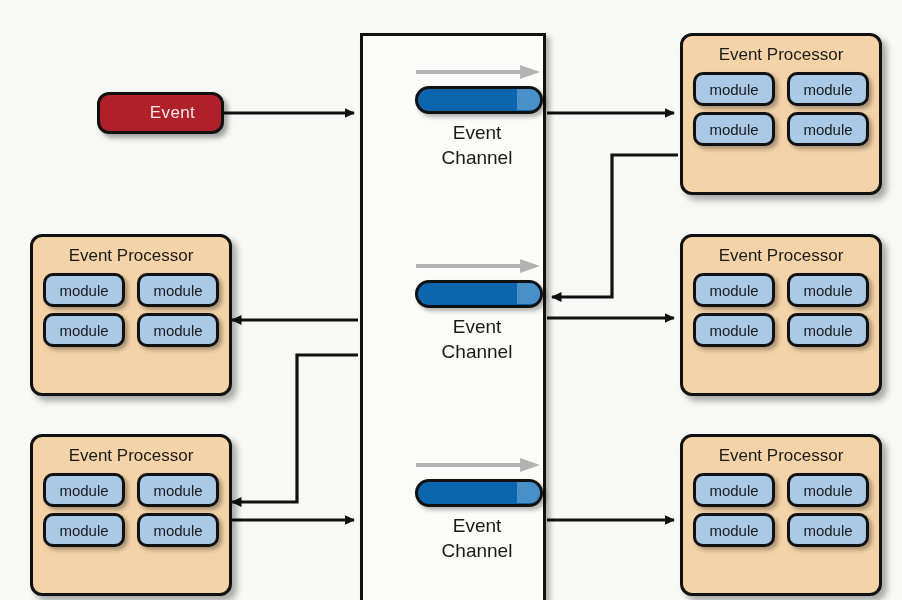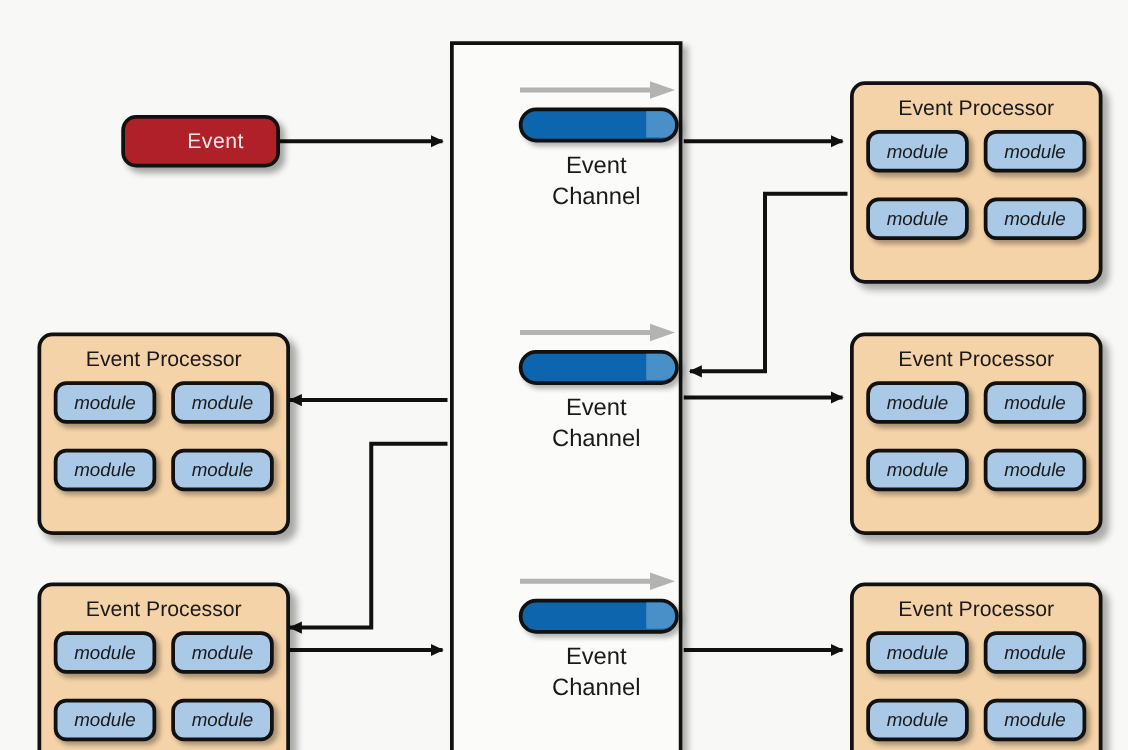--- a/index.html
+++ b/index.html
@@ -64,33 +64,31 @@
   }
 
   
   .processor{
     background:#f5d3a8;
     border:3px solid #111;
     border-radius:12px;
     box-shadow:5px 5px 6px rgba(0,0,0,.32);
     box-sizing:border-box;
     padding:7px 10px 10px;
-    margin-top:32px;
   }
   .proc-title{
     text-align:center;color:#1a1a1a;
     font-size:17px;line-height:1;
     margin:3px 0 9px;
     font-stretch:condensed;
   }
   .module-grid{
     display:grid;
     grid-template-columns:1fr 1fr;
-    gap:20px 12px;
-    font-style:italic;
+    gap:6px 12px;
   }
   .module{
     background:#a9c9e6;
     border:3px solid #111;
     border-radius:10px;
     box-shadow:3px 3px 4px rgba(0,0,0,.32);
     color:#1a1a1a;
     font-size:15px;
     height:34px;
     display:flex;align-items:center;justify-content:center;

